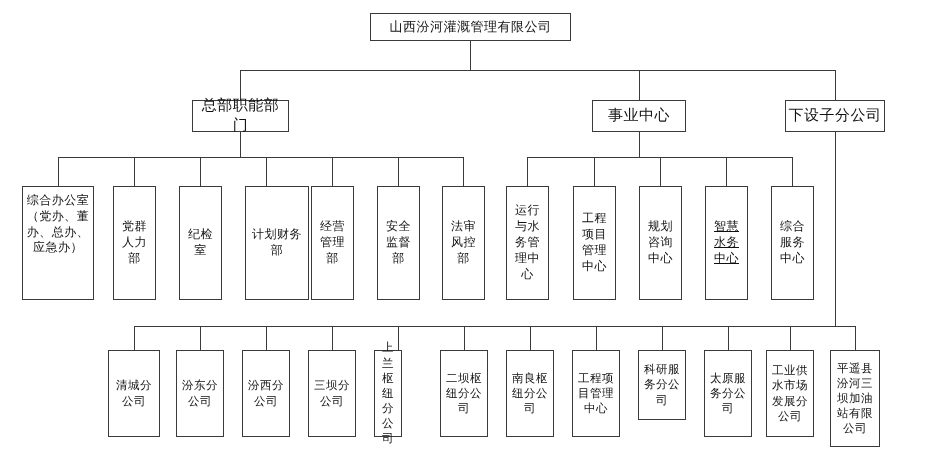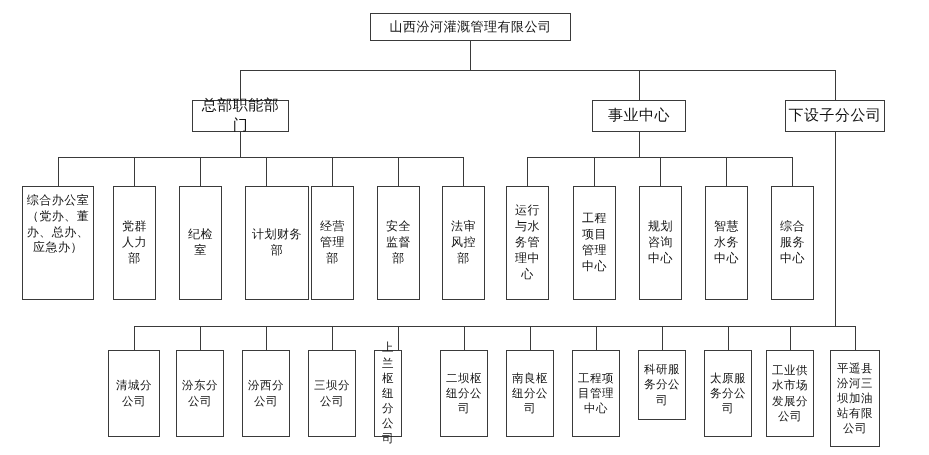--- a/index.html
+++ b/index.html
@@ -141,21 +141,21 @@
 
   <div class="node dept" style="left:506px; top:186px; width:43px; height:114px;">
     <span class="label">运行与水务管理中心</span>
   </div>
   <div class="node dept" style="left:573px; top:186px; width:43px; height:114px;">
     <span class="label">工程项目管理中心</span>
   </div>
   <div class="node dept" style="left:639px; top:186px; width:43px; height:114px;">
     <span class="label">规划咨询中心</span>
   </div>
-  <div class="node dept" style="left:705px; top:186px; width:43px; height:114px;">
+  <div class="node dept" style="left:705px; top:186px; width:43px; height:114px;text-decoration:underline;">
     <span class="label">智慧水务中心</span>
   </div>
   <div class="node dept" style="left:771px; top:186px; width:43px; height:114px;">
     <span class="label">综合服务中心</span>
   </div>
 
   <div class="node branch" style="left:108px; top:350px; width:52px; height:87px;">
     <span class="label">清城分公司</span>
   </div>
   <div class="node branch" style="left:176px; top:350px; width:48px; height:87px;">

